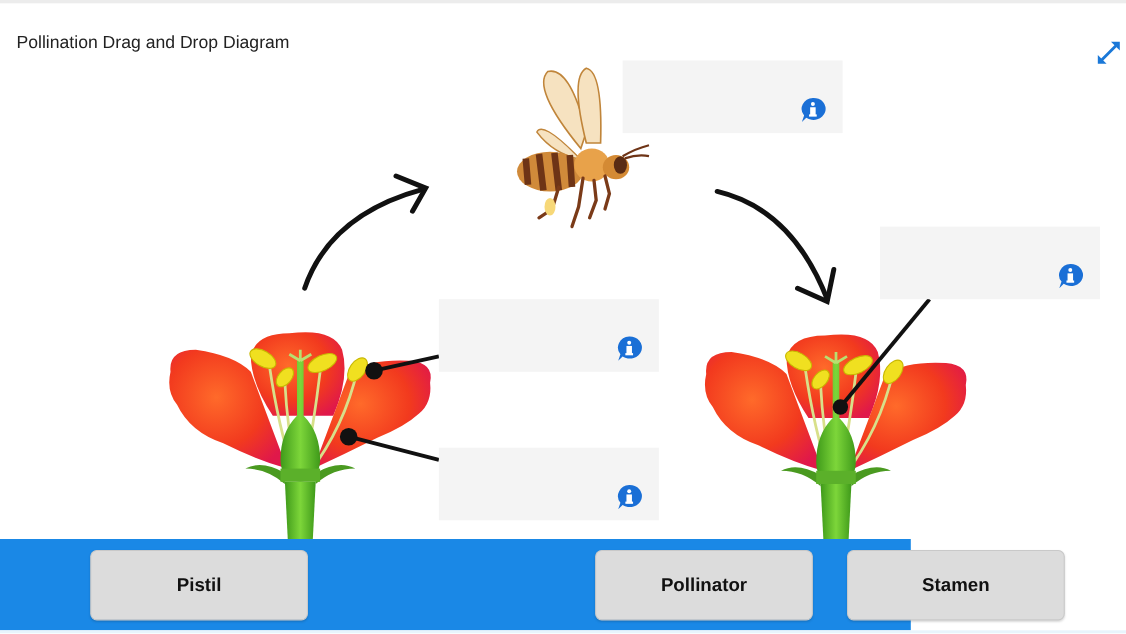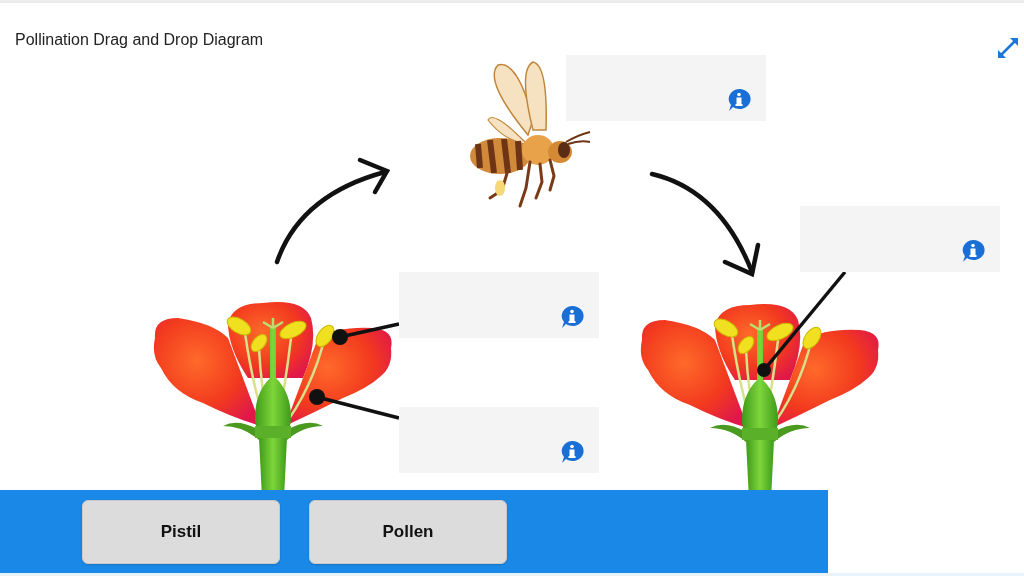--- a/index.html
+++ b/index.html
@@ -163,15 +163,16 @@
         <path d="M13,1 A11,10 0 1 1 7,19 L3,23 L5,17 A11,10 0 0 1 13,1 Z" fill="#1a6fd6"></path>
         <circle cx="13" cy="6.5" r="1.8" fill="#fff"></circle>
         <rect x="10.5" y="9.5" width="5" height="8" fill="#fff"></rect>
         <rect x="9.5" y="16" width="7" height="2" fill="#fff"></rect>
       </svg>
   </div>
 </div>
 
 <div class="bar">
   <div class="label-btn" style="left:82px;">Pistil</div>
-  <div class="label-btn" style="left:309px;">Pollen</div>
+  <div class="label-btn" style="left:541px;">Pollinator</div>
+  <div class="label-btn" style="left:770px;">Stamen</div>
 </div>
 <div class="bar-bottom"></div>
 
 </body></html>

